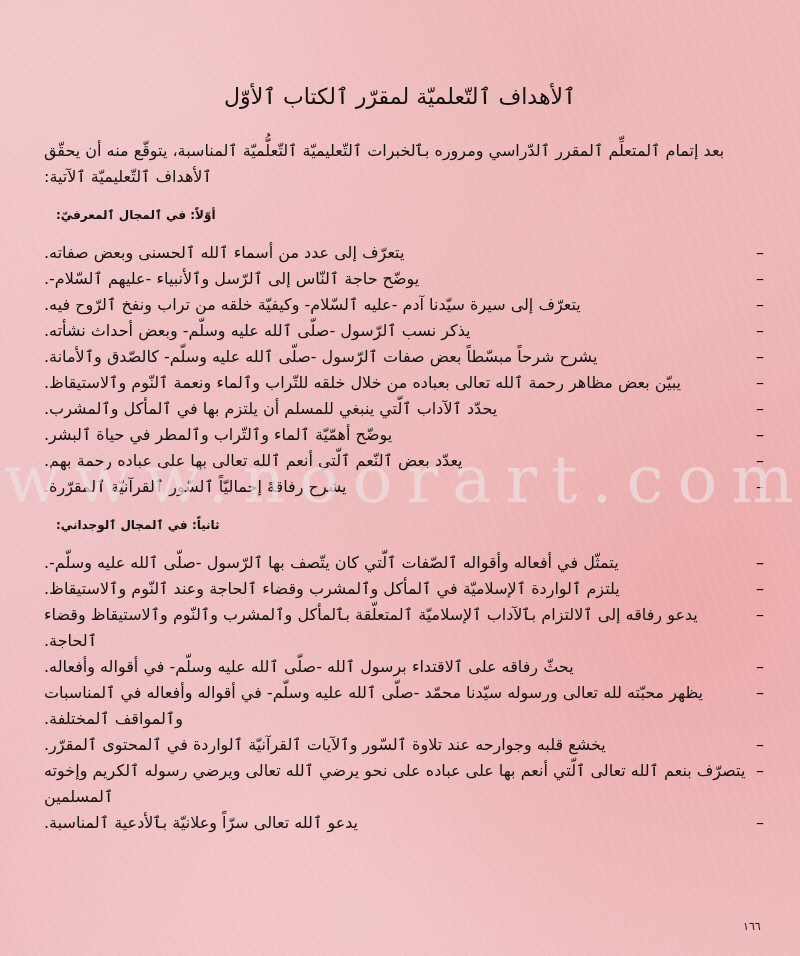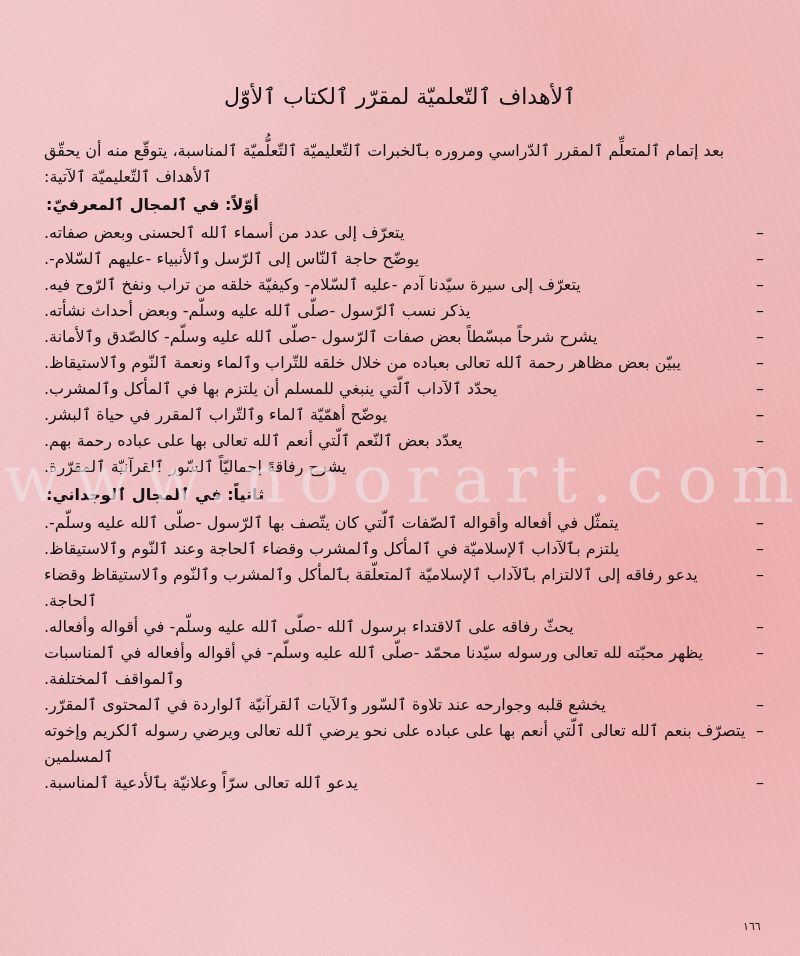--- a/index.html
+++ b/index.html
@@ -55,23 +55,23 @@
       right: 36px;
       width: 720px;
       font-size: 16px;
       line-height: 26px;
       text-align: left;
     }
     .intro {
       margin: 0;
     }
     .section-heading {
-      margin: 2px;
+      margin: 12px;
       font-weight: bold;
-      font-size: 16px;
+      font-size: 12px;
     }
     ul.objectives {
       list-style: none;
       margin: 0;
       padding: 0;
     }
     ul.objectives li {
       position: relative;
       padding-right: 16px;
       margin: 0;
@@ -119,32 +119,32 @@
       <p class="section-heading">أوّلاً: في ٱلمجال ٱلمعرفيّ:</p>
       <ul class="objectives">
         <li><span class="dash">–</span><span>يتعرّف إلى عدد من أسماء ٱلله ٱلحسنى وبعض صفاته.</span></li>
         <li><span class="dash">–</span><span>يوضّح حاجة ٱلنّاس إلى ٱلرّسل وٱلأنبياء -عليهم ٱلسّلام-.</span></li>
         <li><span class="dash">–</span><span>يتعرّف إلى سيرة سيّدنا آدم -عليه ٱلسّلام- وكيفيّة خلقه من تراب ونفخ ٱلرّوح فيه.</span></li>
         <li><span class="dash">–</span><span>يذكر نسب ٱلرّسول -صلّى ٱلله عليه وسلّم- وبعض أحداث نشأته.</span></li>
         <li><span class="dash">–</span><span>يشرح شرحاً مبسّطاً بعض صفات ٱلرّسول -صلّى ٱلله عليه وسلّم- كالصّدق وٱلأمانة.</span></li>
         <li><span class="dash">–</span><span>يبيّن بعض مظاهر رحمة ٱلله تعالى بعباده من خلال خلقه للتّراب وٱلماء ونعمة ٱلنّوم وٱلاستيقاظ.</span></li>
         <li><span class="dash">–</span><span>يحدّد ٱلآداب ٱلّتي ينبغي للمسلم أن يلتزم بها في ٱلمأكل وٱلمشرب.</span></li>
         <li><span class="dash">–</span></li>
-        <li><span class="dash">–</span><span>يوضّح أهمّيّة ٱلماء وٱلتّراب ٱلمقرر في حياة ٱلبشر.</span></li>
+        <li><span class="dash">–</span><span>يوضّح أهمّيّة ٱلماء وٱلتّراب وٱلمطر في حياة ٱلبشر.</span></li>
         <li><span class="dash">–</span><span>يعدّد بعض ٱلنّعم ٱلّتي أنعم ٱلله تعالى بها على عباده رحمة بهم.</span></li>
         <li><span class="dash">–</span><span>يشرح رفاقهً إجماليّاً ٱلسّور ٱلقرآنيّة ٱلمقرّرة.</span></li>
       </ul>
     </div>
 
     <div>
       <p class="section-heading">ثانياً: في ٱلمجال ٱلوجداني:</p>
       <ul class="objectives">
         <li><span class="dash">–</span></li>
         <li><span class="dash">–</span><span>يتمثّل في أفعاله وأقواله ٱلصّفات ٱلّتي كان يتّصف بها ٱلرّسول -صلّى ٱلله عليه وسلّم-.</span></li>
-        <li><span class="dash">–</span><span>يلتزم بٱلآداب ٱلإسلاميّة في ٱلمأكل وٱلمشرب وقضاء ٱلحاجة وعند ٱلنّوم وٱلاستيقاظ.</span></li>
+        <li><span class="dash">–</span><span>يلتزم ٱلواردة ٱلإسلاميّة في ٱلمأكل وٱلمشرب وقضاء ٱلحاجة وعند ٱلنّوم وٱلاستيقاظ.</span></li>
         <li><span class="dash">–</span><span>يدعو رفاقه إلى ٱلالتزام بٱلآداب ٱلإسلاميّة ٱلمتعلّقة بٱلمأكل وٱلمشرب وٱلنّوم وٱلاستيقاظ وقضاء ٱلحاجة.</span></li>
         <li><span class="dash">–</span><span>يحثّ رفاقه على ٱلاقتداء برسول ٱلله -صلّى ٱلله عليه وسلّم- في أقواله وأفعاله.</span></li>
         <li><span class="dash">–</span><span>يظهر محبّته لله تعالى ورسوله سيّدنا محمّد -صلّى ٱلله عليه وسلّم- في أقواله وأفعاله في ٱلمناسبات وٱلمواقف ٱلمختلفة.</span></li>
         <li><span class="dash">–</span><span>يخشع قلبه وجوارحه عند تلاوة ٱلسّور وٱلآيات ٱلقرآنيّة ٱلواردة في ٱلمحتوى ٱلمقرّر.</span></li>
         <li><span class="dash">–</span><span>يتصرّف بنعم ٱلله تعالى ٱلّتي أنعم بها على عباده على نحو يرضي ٱلله تعالى ويرضي رسوله ٱلكريم وإخوته ٱلمسلمين</span></li>
         <li><span class="dash">–</span><span>يدعو ٱلله تعالى سرّاً وعلانيّة بٱلأدعية ٱلمناسبة.</span></li>
       </ul>
     </div>
   </div>
 

